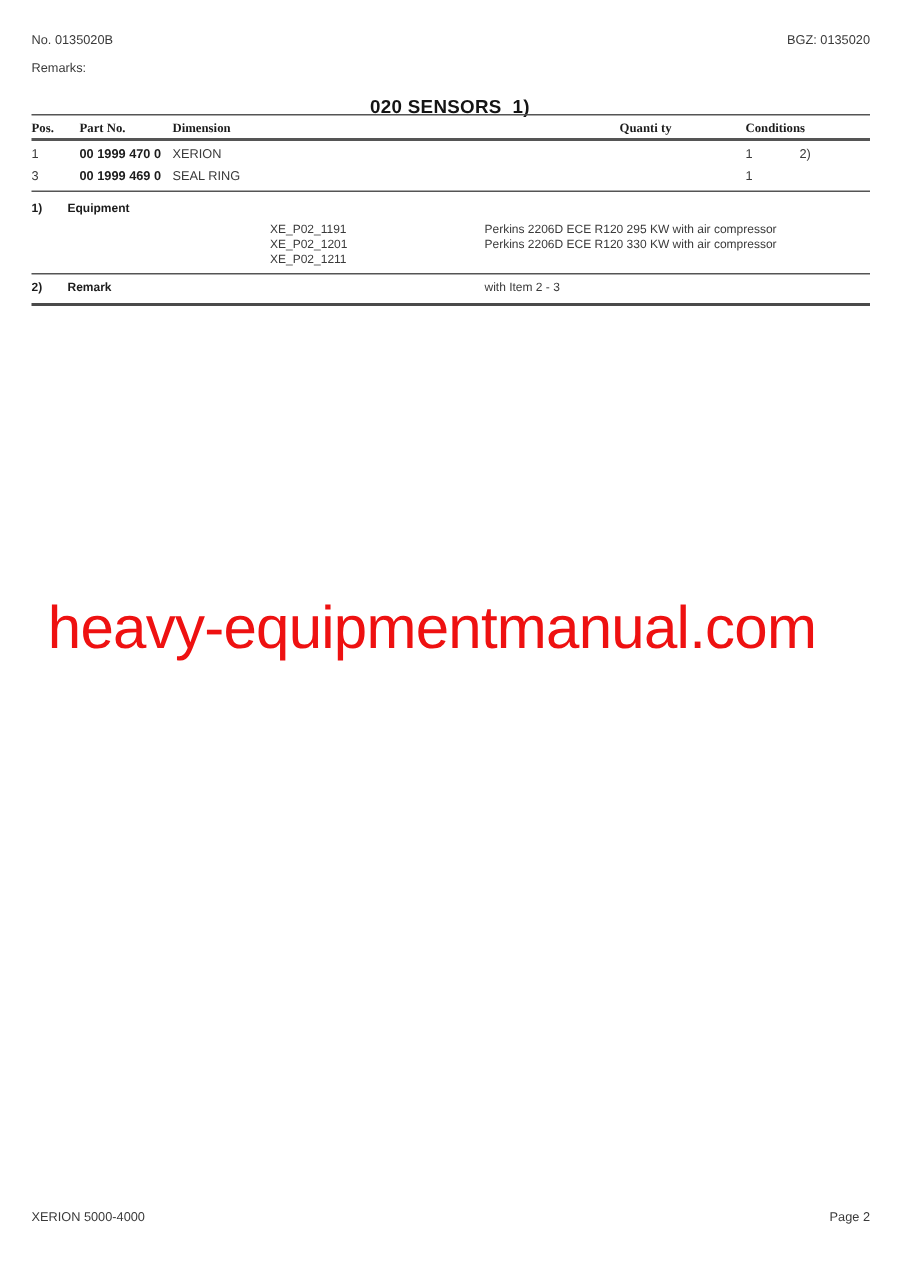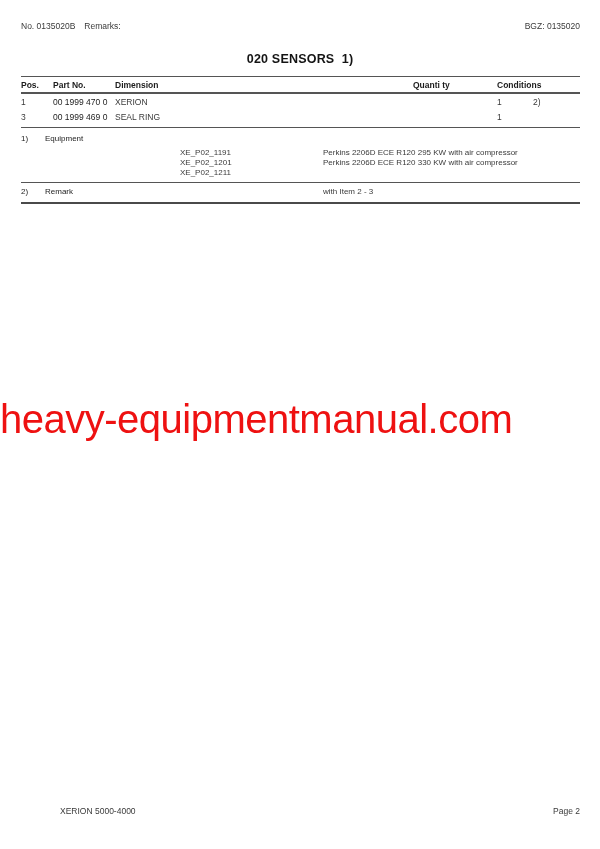--- a/index.html
+++ b/index.html
@@ -15,27 +15,27 @@
 
   
   .doc-header {
     position: absolute;
     top: 21px; left: 21px; right: 20px;
     display: flex;
     justify-content: space-between;
     font-size: 8.5px;
     color: #3a3a3a;
   }
-  .doc-header-left { display: flex; gap: 9px; }
+  .doc-header-left { display: flex; gap: 9px; flex-direction: column; }
 
   
   .title {
     position: absolute;
     top: 52px; left: 0; right: 0;
-    margin: 0;
+    margin: 12px;
     text-align: center;
     font-size: 12.5px;
     font-weight: bold;
     color: #141414;
     white-space: pre;
     letter-spacing: 0.2px;
   }
 
   
   .table-block {
@@ -47,27 +47,28 @@
   }
   .grid {
     display: grid;
     grid-template-columns: 32px 62px 298px 84px 36px 47px;
   }
   .head {
     padding-top: 4px;
     font-weight: bold;
     color: #1c1c1c;
     line-height: 9.5px;
+    font-family: Liberation Serif, serif;
   }
   .head .c { white-space: nowrap; }
   .head .c.qty { white-space: normal; }
   .head-rule { border-top: 2px solid #555; margin-top: 1px; }
   .row { line-height: 10px; padding-top: 3px; }
   .row + .row { padding-top: 5px; }
-  .b { font-weight: normal; color: #1c1c1c; }
+  .b { font-weight: bold; color: #1c1c1c; }
   .cell { white-space: nowrap; }
   .sec-rule { border-top: 1.4px solid #555; margin-top: 5px; }
 
   
   .fgrid {
     display: grid;
     grid-template-columns: 24px 135px 143px 1fr;
     line-height: 10px;
     font-size: 8px;
   }
@@ -75,34 +76,34 @@
   .entry-first { margin-top: 4px; }
   .fn-rule { border-top: 1.4px solid #555; margin-top: 4px; }
   .remarks-row { padding-top: 4px; padding-bottom: 4px; }
   .end-rule { border-top: 2px solid #4a4a4a; margin-top: 1px; }
 
   
   .watermark {
     position: absolute;
     top: 397px; left: 0;
     width: 576px;
+    text-align: center;
     font-size: 40px;
     letter-spacing: -0.5px;
     color: #ee1111;
   }
 
   
   .doc-footer {
     position: absolute;
     top: 806px; left: 21px; right: 20px;
     display: flex;
     justify-content: space-between;
     font-size: 8.5px;
     color: #3a3a3a;
-    margin-left: 39px;
   }
 </style>
 </head>
 <body>
 
 <div class="page">
 
   <header class="doc-header">
     <div class="doc-header-left">
       <span>No. 0135020B</span>

